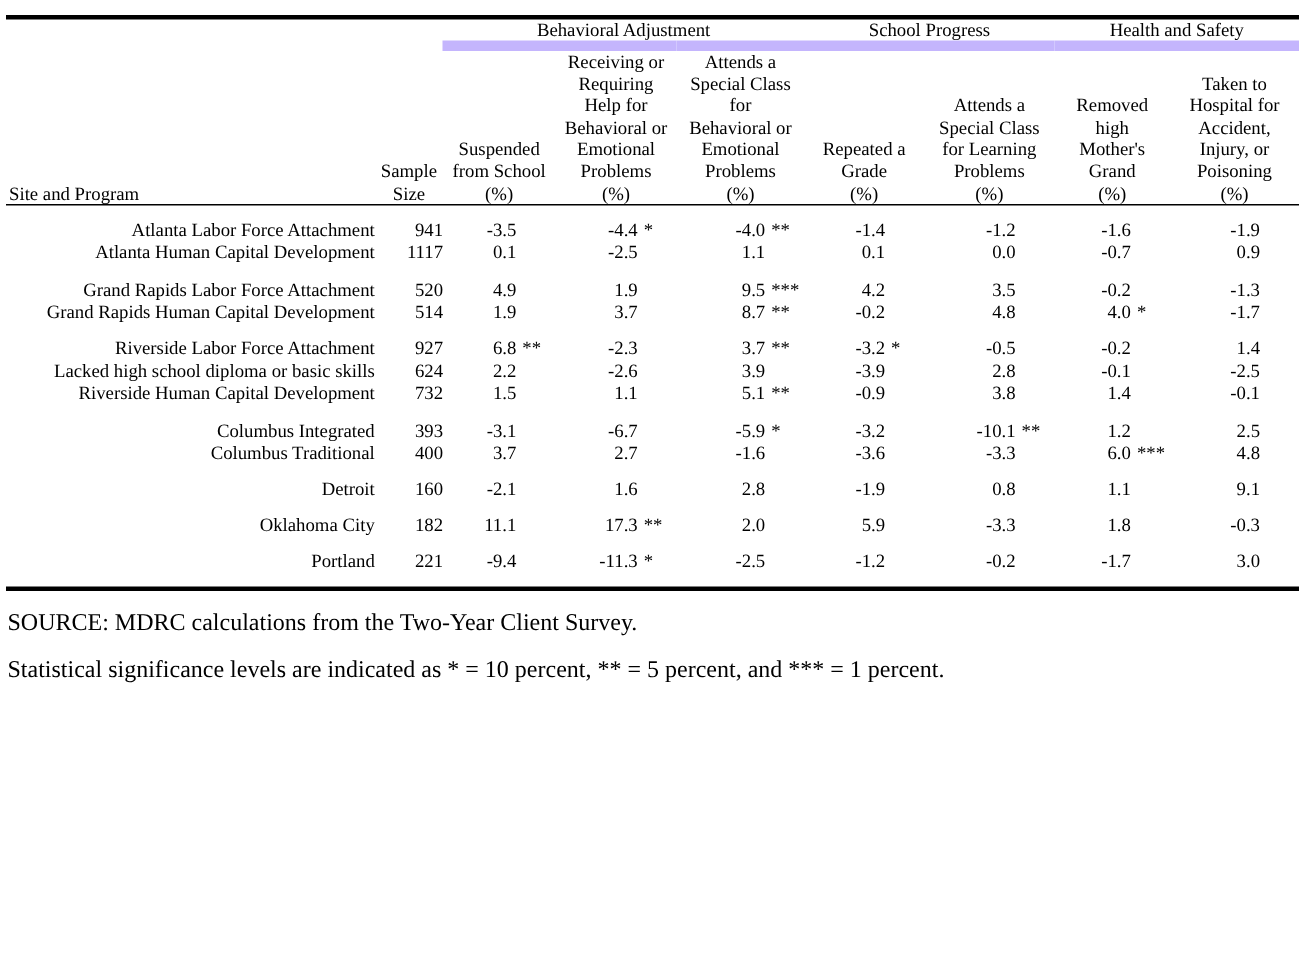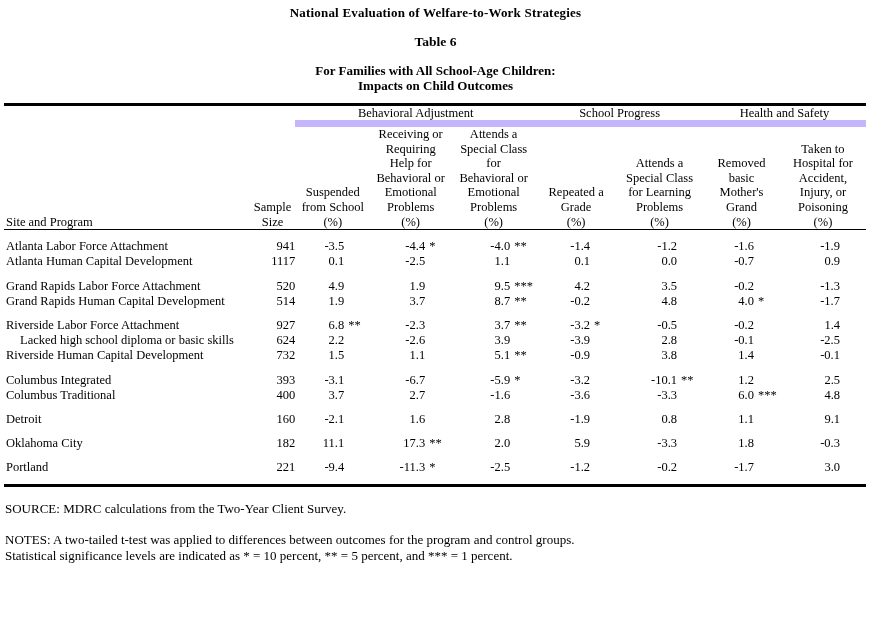--- a/index.html
+++ b/index.html
@@ -109,21 +109,21 @@
   }
   .hdr-line { display: block; white-space: nowrap; }
 
   
   .body-row td {
     font-size: 12.5px;
     line-height: 15.2px;
     white-space: nowrap;
   }
   .body-row td.site {
-    text-align: left;
+    text-align: right;
     padding-left: 2px;
   }
   .body-row td.site.indent {
     padding-left: 16px;
   }
   .body-row td.num {
     text-align: right;
   }
   
   .numcell {
@@ -141,40 +141,32 @@
     padding-left: 4px;
   }
 
   tr.gap td { height: 9px; line-height: 9px; font-size: 1px; }
   tr.pre-rule td { height: 8px; line-height: 8px; font-size: 1px; }
   tr.post-rule td { height: 9px; line-height: 9px; font-size: 1px; }
 
   
   .notes {
     margin: 0 5px 16px 5px;
-    font-size: 13px;
+    font-size: 16px;
     line-height: 16px;
   }
   .notes .source { margin-top: 14px; }
   .notes .note   { margin-top: 15px; }
   .notes .note-line { white-space: nowrap; }
 </style>
 </head>
 <body>
 
 <div class="page">
 
-  <div class="titles">
-    <div class="title-main">National Evaluation of Welfare-to-Work Strategies</div>
-    <div class="title-table">Table 6</div>
-    <div class="title-sub">
-      <div>For Families with All School-Age Children:</div>
-      <div>Impacts on Child Outcomes</div>
-    </div>
-  </div>
 
   <div class="table-wrap">
 
     <div class="rule-top"></div>
 
     <table class="data">
       <colgroup>
         <col class="col-site">
           <col class="col-n">
           <col class="col-c1">
@@ -238,21 +230,21 @@
         <td>
           <span class="hdr-line">Attends a</span>
           <span class="hdr-line">Special Class</span>
           <span class="hdr-line">for Learning</span>
           <span class="hdr-line">Problems</span>
           <span class="hdr-line">(%)</span>
         </td>
 
         <td>
           <span class="hdr-line">Removed</span>
-          <span class="hdr-line">basic</span>
+          <span class="hdr-line">high</span>
           <span class="hdr-line">Mother's</span>
           <span class="hdr-line">Grand</span>
           <span class="hdr-line">(%)</span>
         </td>
 
         <td>
           <span class="hdr-line">Taken to</span>
           <span class="hdr-line">Hospital for</span>
           <span class="hdr-line">Accident,</span>
           <span class="hdr-line">Injury, or</span>
@@ -604,18 +596,17 @@
           </tr>
         </tbody>
     </table>
 
     <div class="rule-bottom"></div>
   </div>
 
   <div class="notes">
     <div class="source">SOURCE: MDRC calculations from the Two-Year Client Survey.</div>
     <div class="note">
-      <div class="note-line">NOTES: A two-tailed t-test was applied to differences between outcomes for the program and control groups.</div>
       <div class="note-line">Statistical significance levels are indicated as  * = 10 percent, ** = 5 percent, and *** = 1 percent.</div>
     </div>
   </div>
 
 </div>
 
 </body></html>

